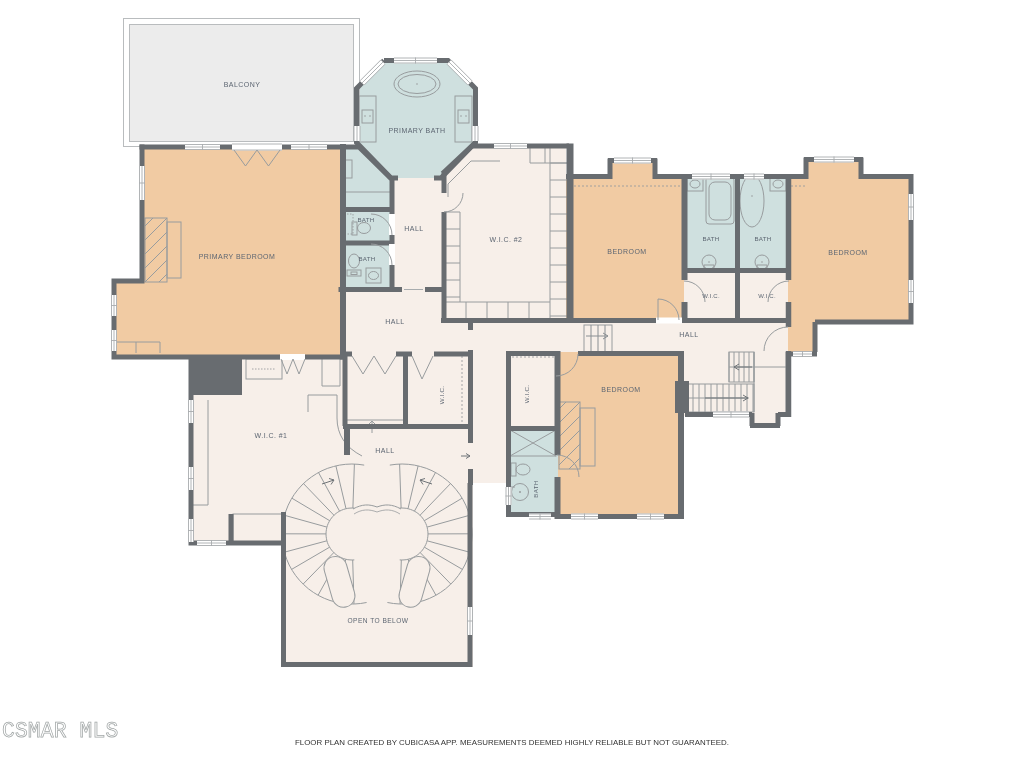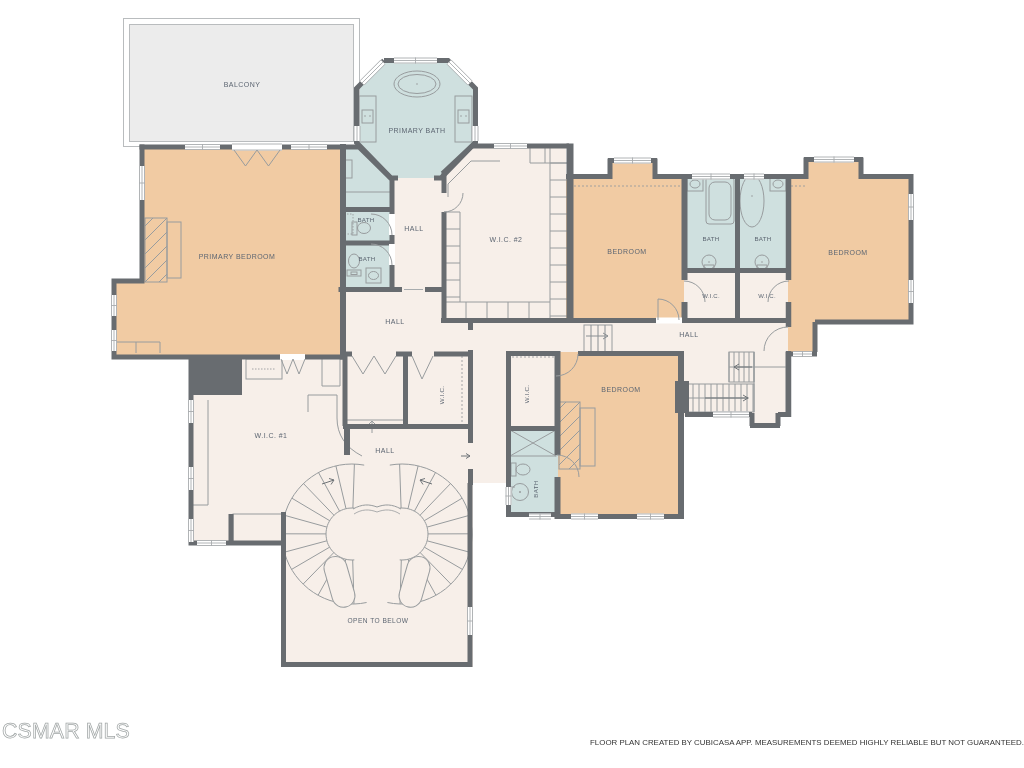--- a/index.html
+++ b/index.html
@@ -1,15 +1,15 @@
 <!DOCTYPE html>
 <html><head><meta charset="utf-8"><style>
 html,body{margin:0;padding:0;background:#ffffff;width:1024px;height:768px;overflow:hidden}
-.cap{position:absolute;left:0;top:737.5px;width:1024px;text-align:right;font-family:"Liberation Sans",sans-serif;font-size:7.9px;color:#333;letter-spacing:0px}
-.wm{position:absolute;left:2px;top:719px;font-family:Liberation Sans, sans-serif;font-size:21.3px;letter-spacing:0.15px;color:transparent;-webkit-text-stroke:0.75px #a2a7a7}
+.cap{position:absolute;left:0;top:737.5px;width:1024px;text-align:center;font-family:"Liberation Sans",sans-serif;font-size:7.9px;color:#333;letter-spacing:0px}
+.wm{position:absolute;left:2px;top:719px;font-family:Liberation Mono, monospace;font-size:21.3px;letter-spacing:0.15px;color:transparent;-webkit-text-stroke:0.75px #a2a7a7}
 </style></head><body>
 <svg width="1024" height="768" viewBox="0 0 1024 768" xmlns="http://www.w3.org/2000/svg" style="position:absolute;left:0;top:0">
 <g>
       <rect x="392" y="160" width="51" height="132" fill="#f7efe9"></rect>
       <rect x="341" y="292" width="102" height="65" fill="#f7efe9"></rect>
       <rect x="341" y="322" width="132" height="35" fill="#f7efe9"></rect>
       <polygon points="441,146 474,146 474,160 441,180" fill="#f7efe9"></polygon>
       <rect x="441" y="146" width="128" height="174" fill="#f7efe9"></rect>
       <rect x="189" y="355" width="155" height="190" fill="#f7efe9"></rect>
       <rect x="341" y="352" width="132" height="75" fill="#f7efe9"></rect>

